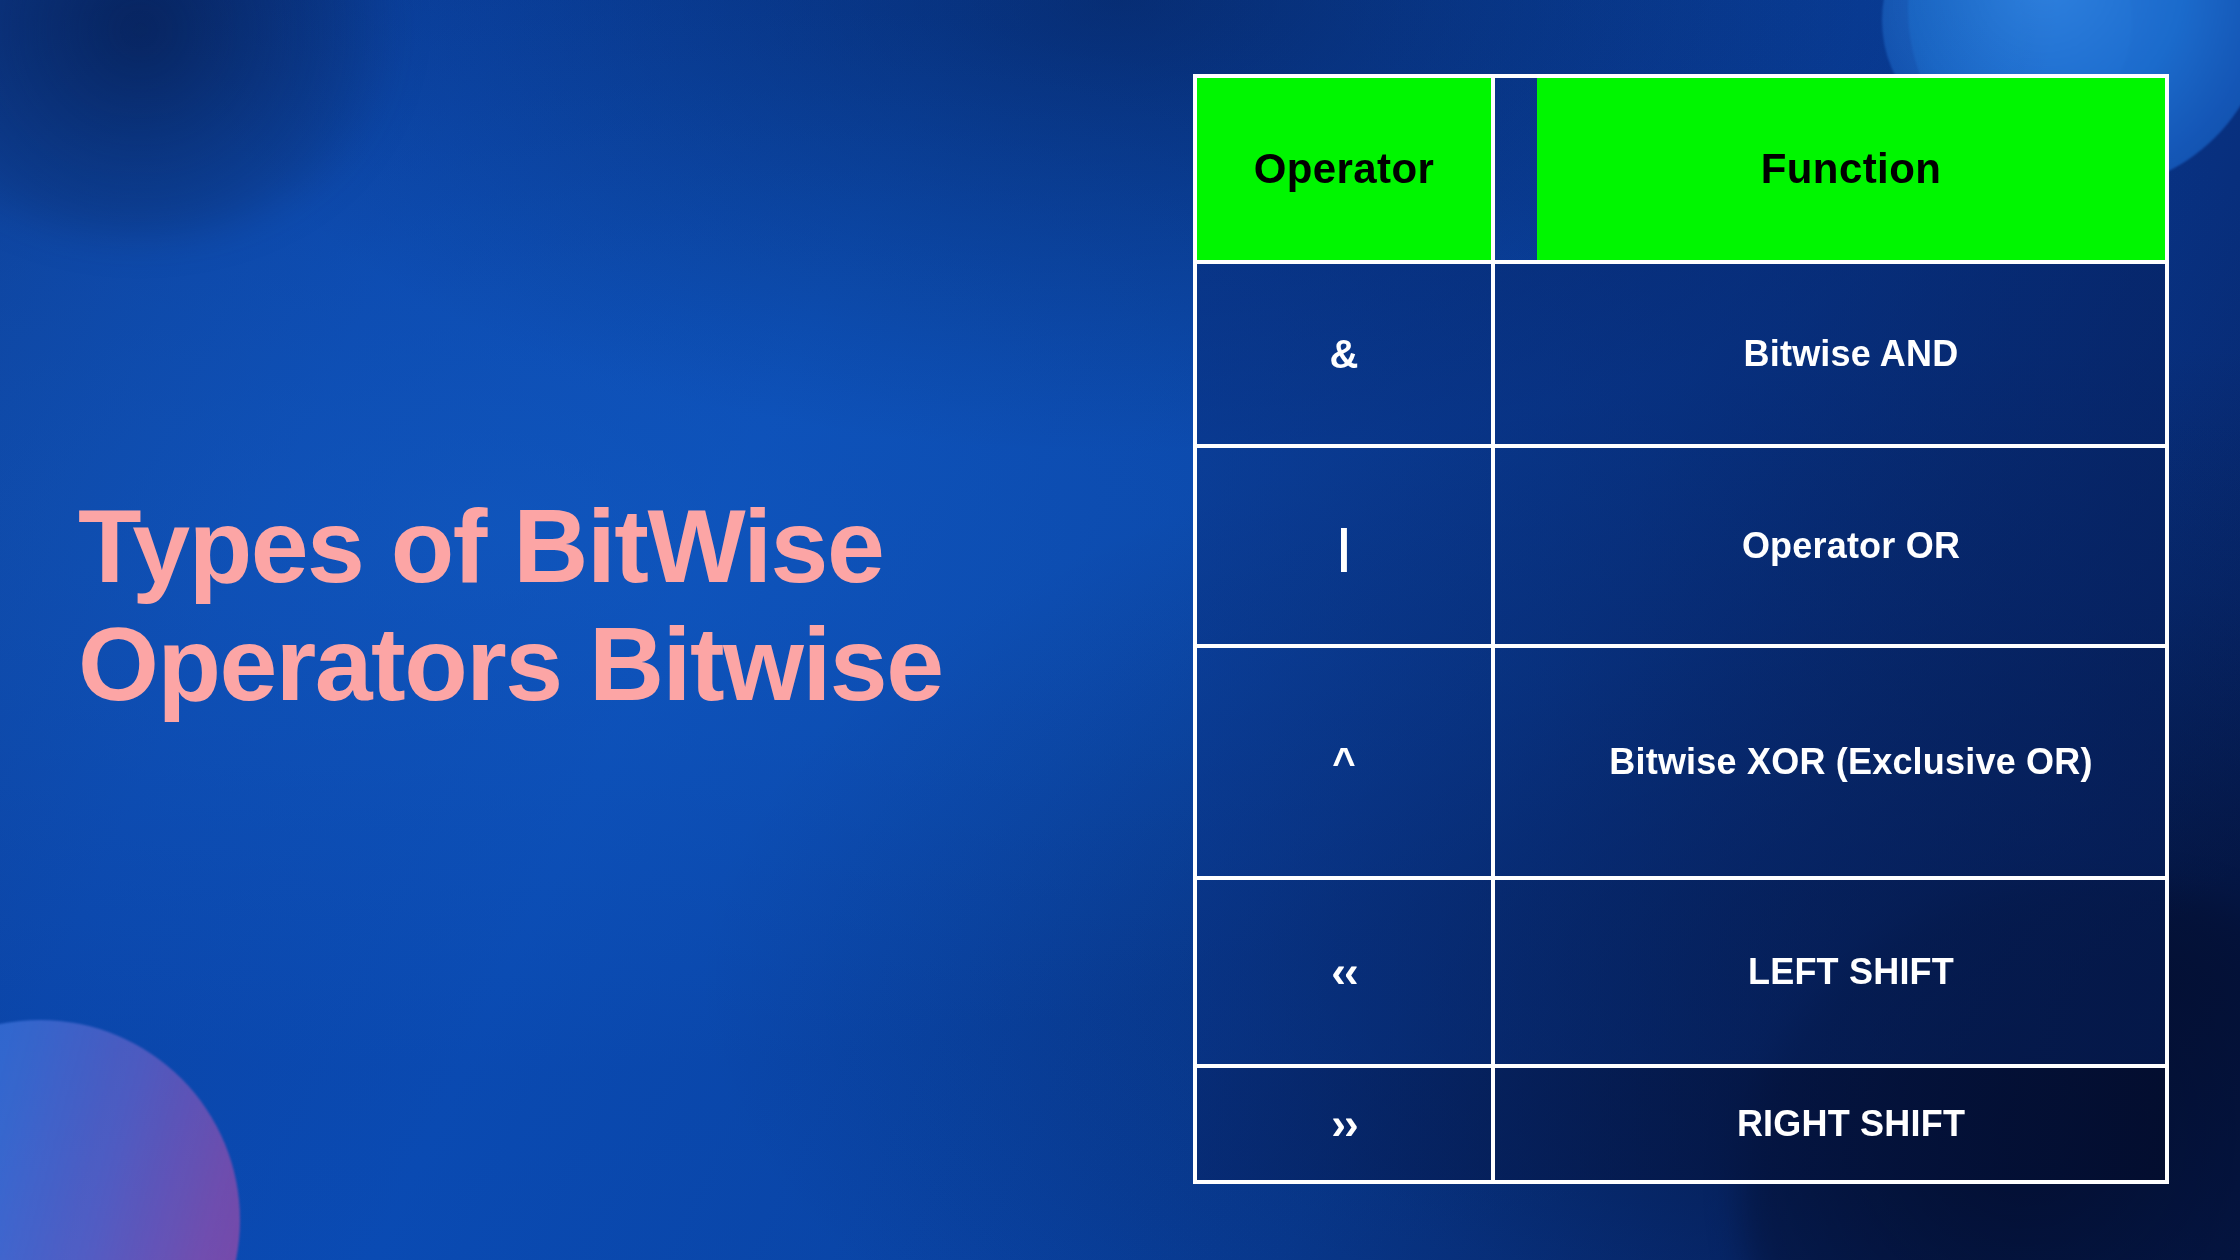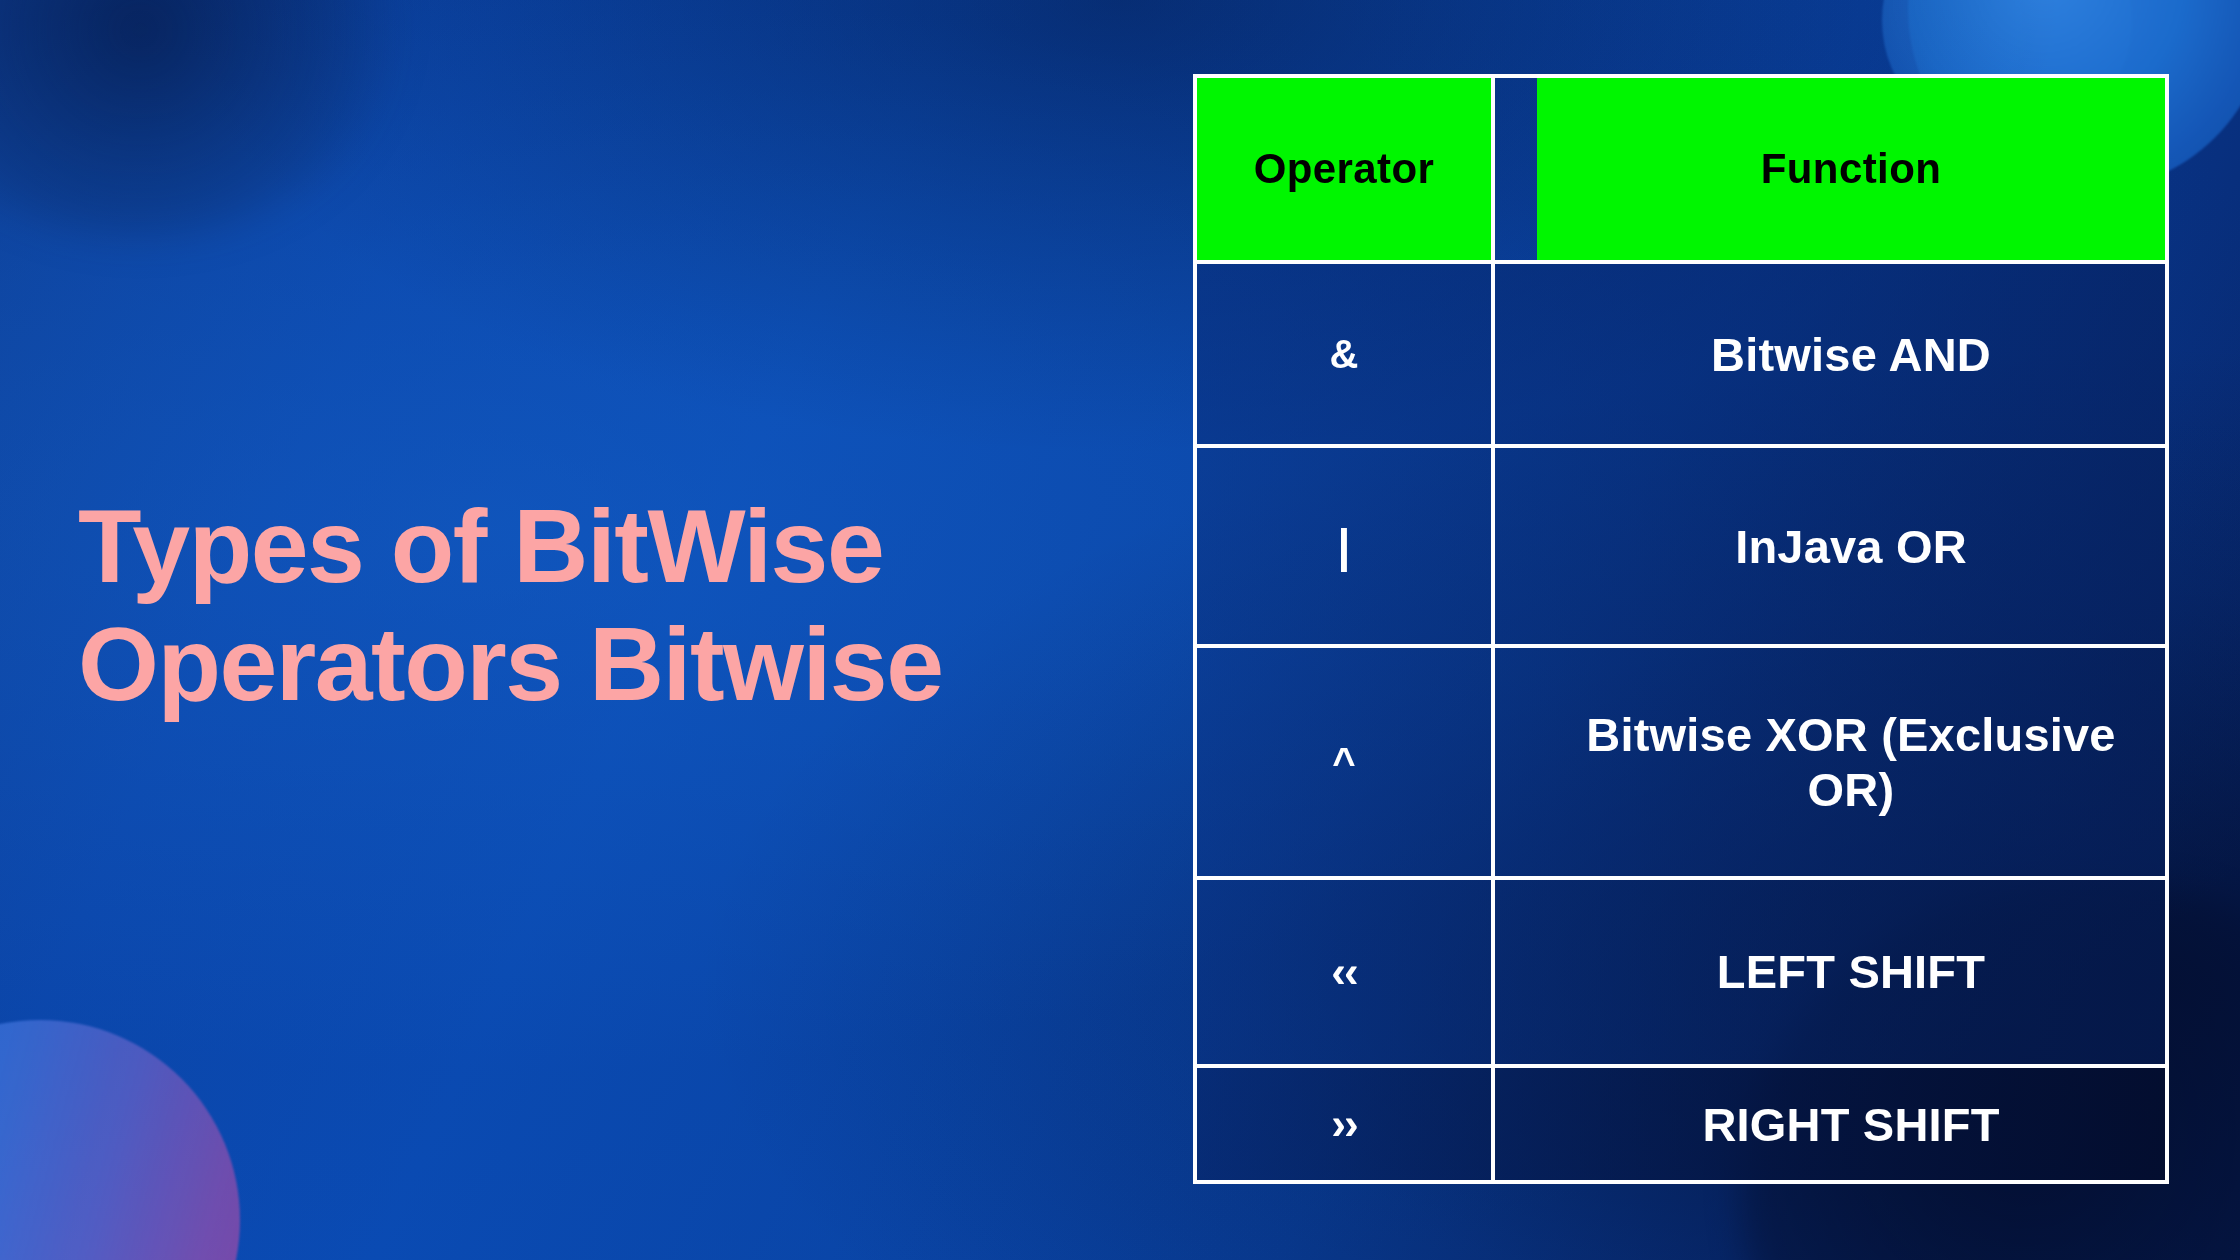--- a/index.html
+++ b/index.html
@@ -145,21 +145,21 @@
   }
 
   
   .row-body { background: transparent; }
   .row-body .cell {
     background: transparent;
   }
   .body-text {
     color: #ffffff;
     font-weight: 800;
-    font-size: 47px;
+    font-size: 36px;
     letter-spacing: 0.2px;
   }
   .op-text {
     color: #ffffff;
     font-weight: 800;
     font-size: 40px;
     line-height: 1;
   }
   .op-text.glyph-shift {
     font-size: 44px;
@@ -218,21 +218,21 @@
       <div class="cell cell-fn">
         <span class="body-text">Bitwise AND</span>
       </div>
     </div>
 
     <div class="row row-body r2 tint-2">
       <div class="cell cell-op">
         <span class="op-text glyph-pipe">|</span>
       </div>
       <div class="cell cell-fn">
-        <span class="body-text">InJava OR</span>
+        <span class="body-text">Operator OR</span>
       </div>
     </div>
 
     <div class="row row-body r3 tint-3">
       <div class="cell cell-op">
         <span class="op-text">^</span>
       </div>
       <div class="cell cell-fn">
         <span class="body-text">Bitwise XOR (Exclusive OR)</span>
       </div>

